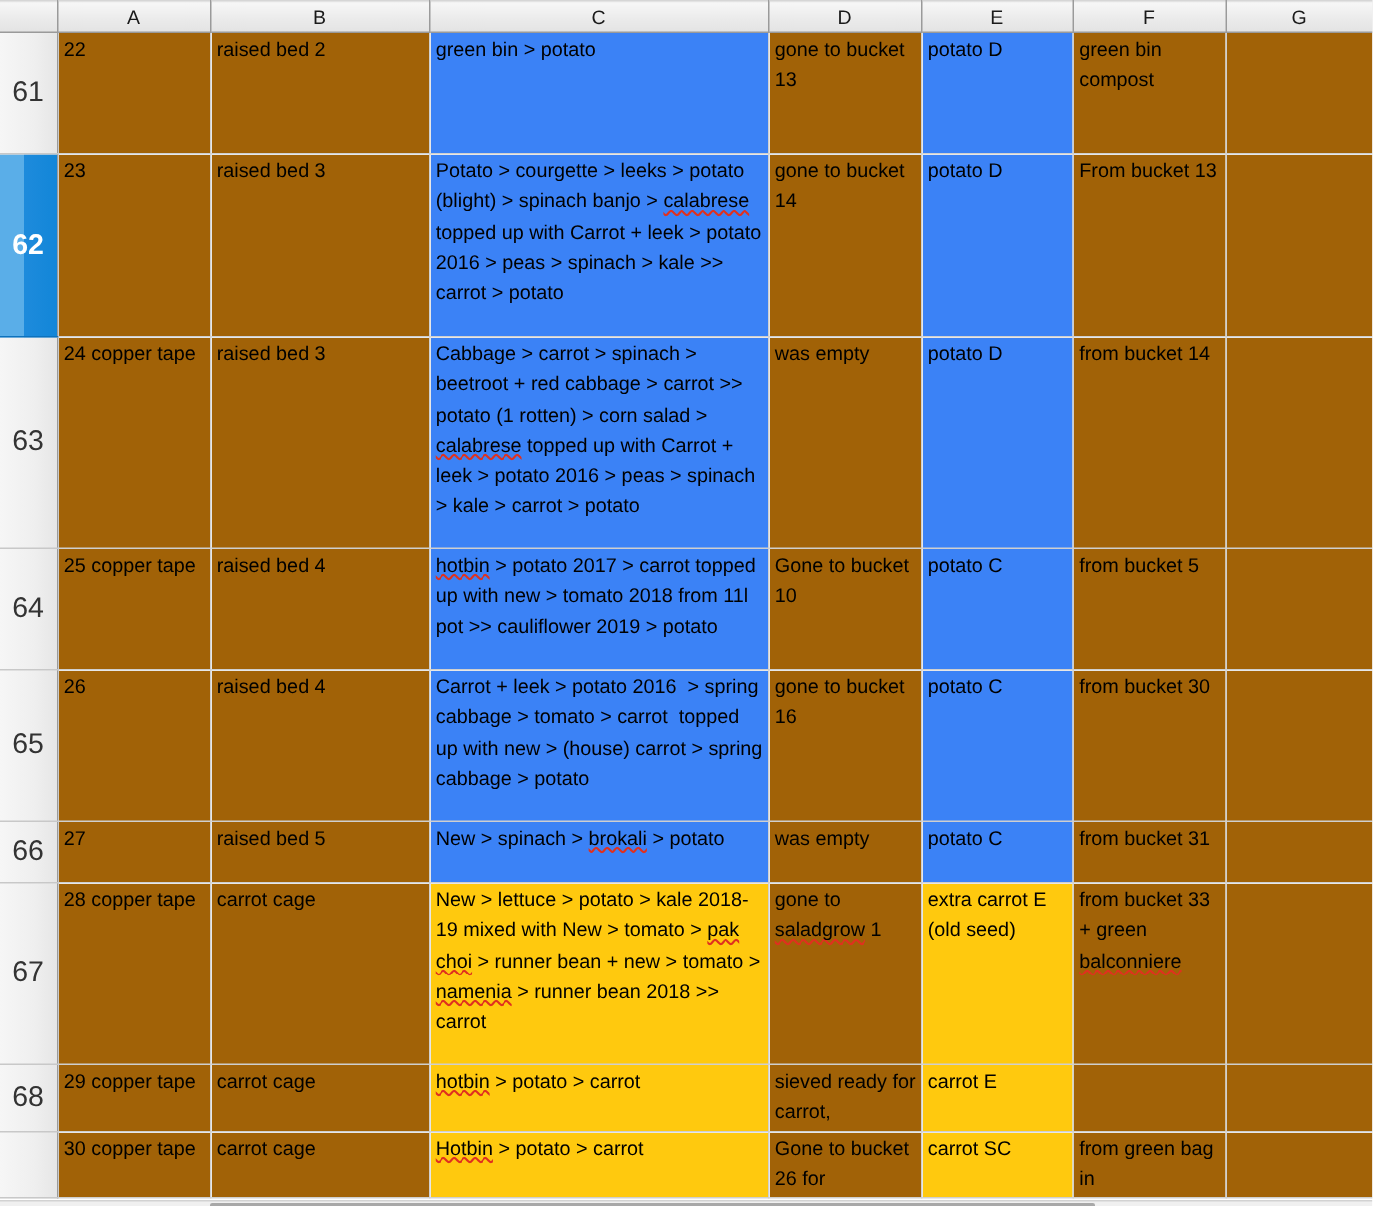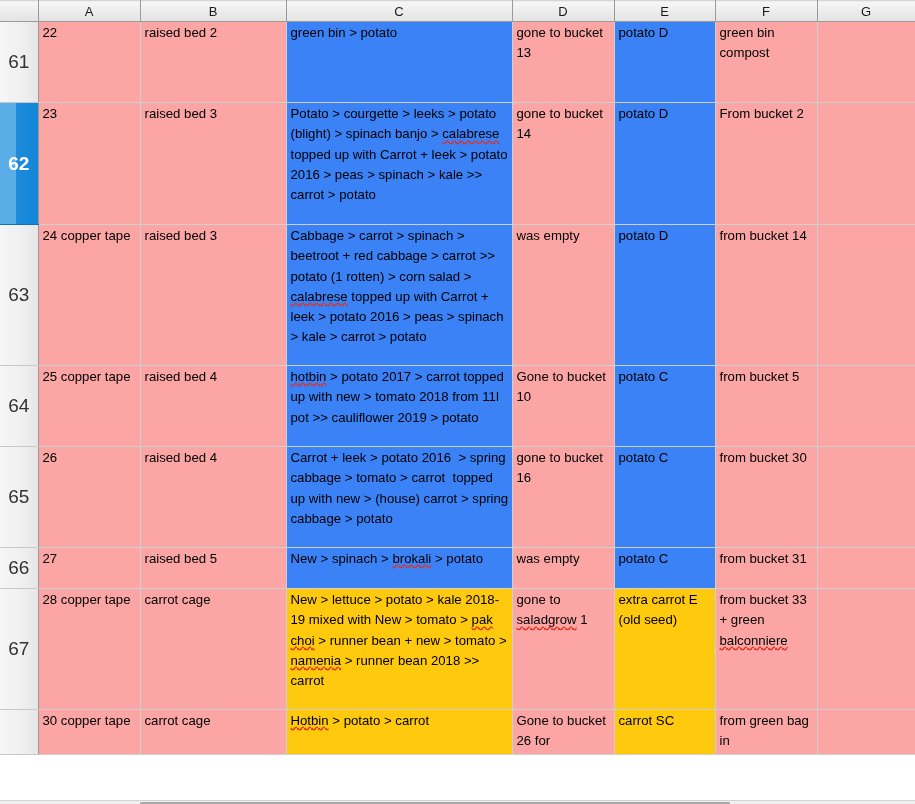--- a/index.html
+++ b/index.html
@@ -81,21 +81,21 @@
   .colA { width: 102px; }
   .colB { width: 146px; }
   .colC { width: 226px; }
   .colD { width: 102px; }
   .colE { width: 101px; }
   .colF { width: 102px; }
   .colG { width: 98px; }
 
   .fill-yellow { background: #3b82f6; }
   .fill-orange { background: #ffc90e; }
-  .fill-none   { background: #fca5a5; }
+  .fill-none   { background: #a16207; }
 
   
   .sq {
     text-decoration: underline wavy #e0301e;
     text-decoration-skip-ink: none;
     text-align: center;
   }
 
   
   #hscroll {
@@ -151,21 +151,21 @@
           <td class="cell colF fill-none">green bin compost</td>
           <td class="cell colG fill-none"></td>
         </tr>
         <tr class="selected" style="height: 122px;">
           <td class="rowhead">62</td>
           <td class="cell colA fill-none">23</td>
           <td class="cell colB fill-none">raised bed 3</td>
           <td class="cell colC fill-yellow">Potato &gt; courgette &gt; leeks &gt; potato (blight) &gt; spinach banjo &gt; <span class="sq">calabrese</span> topped up with Carrot + leek &gt; potato 2016 &gt; peas &gt; spinach &gt; kale &gt;&gt; carrot &gt; potato</td>
           <td class="cell colD fill-none">gone to bucket 14</td>
           <td class="cell colE fill-yellow">potato D</td>
-          <td class="cell colF fill-none">From bucket 2</td>
+          <td class="cell colF fill-none">From bucket 13</td>
           <td class="cell colG fill-none"></td>
         </tr>
         <tr style="height: 141px;">
           <td class="rowhead">63</td>
           <td class="cell colA fill-none">24 copper tape</td>
           <td class="cell colB fill-none">raised bed 3</td>
           <td class="cell colC fill-yellow">Cabbage &gt; carrot &gt; spinach &gt; beetroot + red cabbage &gt; carrot &gt;&gt; potato (1 rotten) &gt; corn salad &gt; <span class="sq">calabrese</span> topped up with Carrot + leek &gt; potato 2016 &gt; peas &gt; spinach &gt; kale &gt; carrot &gt; potato</td>
           <td class="cell colD fill-none">was empty</td>
           <td class="cell colE fill-yellow">potato D</td>
           <td class="cell colF fill-none">from bucket 14</td>
@@ -204,20 +204,30 @@
         <tr style="height: 121px;">
           <td class="rowhead">67</td>
           <td class="cell colA fill-none">28 copper tape</td>
           <td class="cell colB fill-none">carrot cage</td>
           <td class="cell colC fill-orange">New &gt; lettuce &gt; potato &gt; kale 2018-19 mixed with New &gt; tomato &gt; <span class="sq">pak</span> <span class="sq">choi</span> &gt; runner bean + new &gt; tomato &gt; <span class="sq">namenia</span> &gt; runner bean 2018 &gt;&gt; carrot</td>
           <td class="cell colD fill-none">gone to <span class="sq">saladgrow</span> 1</td>
           <td class="cell colE fill-orange">extra carrot E (old seed)</td>
           <td class="cell colF fill-none">from bucket 33 + green <span class="sq">balconniere</span></td>
           <td class="cell colG fill-none"></td>
         </tr>
+        <tr style="height: 41px;">
+          <td class="rowhead">68</td>
+          <td class="cell colA fill-none">29 copper tape</td>
+          <td class="cell colB fill-none">carrot cage</td>
+          <td class="cell colC fill-orange"><span class="sq">hotbin</span> &gt; potato &gt; carrot</td>
+          <td class="cell colD fill-none">sieved ready for carrot,</td>
+          <td class="cell colE fill-orange">carrot E</td>
+          <td class="cell colF fill-none"></td>
+          <td class="cell colG fill-none"></td>
+        </tr>
         <tr style="height: 41px; padding-left: 32px;">
           <td class="rowhead"></td>
           <td class="cell colA fill-none">30 copper tape</td>
           <td class="cell colB fill-none">carrot cage</td>
           <td class="cell colC fill-orange"><span class="sq">Hotbin</span> &gt; potato &gt; carrot</td>
           <td class="cell colD fill-none">Gone to bucket 26 for</td>
           <td class="cell colE fill-orange">carrot SC</td>
           <td class="cell colF fill-none">from green bag in</td>
           <td class="cell colG fill-none"></td>
         </tr>

